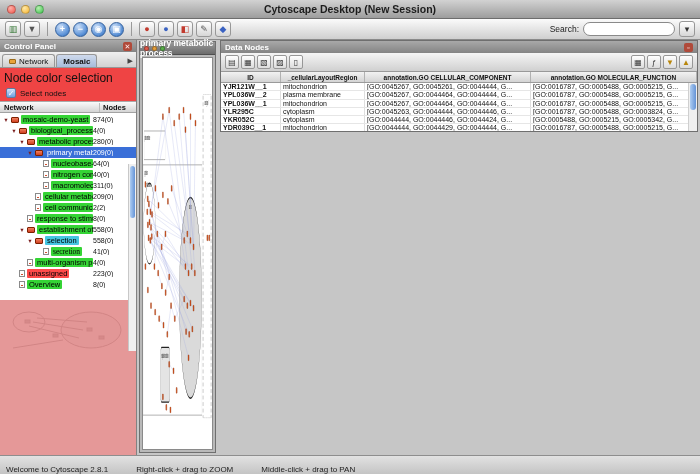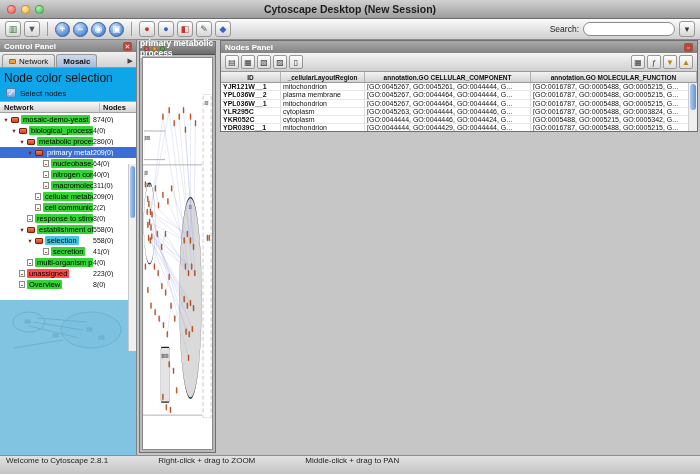--- a/index.html
+++ b/index.html
@@ -22,21 +22,21 @@
 .tb-icon.box{background:linear-gradient(#ffffff,#d6d6d6);border:1px solid #979797}
 .tb-icon.round{width:15px;height:15px;border-radius:50%;color:#fff;font-weight:bold;font-size:9px;
   background:radial-gradient(circle at 35% 30%,#cde0f8,#5d93d8 65%,#2f66ad);border:1px solid #35629e}
 .tb-sep{width:1px;height:14px;background:#9a9a9a;margin:0 4px}
 .tb-search{margin-left:auto;display:flex;align-items:center;gap:4px}
 .search-label{font-size:8.5px;color:#222}
 .search-input{width:92px;height:14px;border:1px solid #8a8a8a;border-radius:7px;
   font-size:8px;padding:0 7px;background:#fff;outline:none}
 .content{position:absolute;top:40px;left:0;right:0;bottom:19px;display:flex}
 
-.cpanel{width:137px;background:#0ea5e9;border-right:1px solid #828282;display:flex;flex-direction:column;position:relative}
+.cpanel{width:137px;background:#ef4444;border-right:1px solid #828282;display:flex;flex-direction:column;position:relative}
 .panel-title{height:12px;background:linear-gradient(#a9a9a9,#848484);color:#fff;font-size:8px;font-weight:bold;
   display:flex;align-items:center;justify-content:space-between;padding:0 4px;flex:none}
 .panel-close{font-size:7px;color:#ffecec;background:#b04a3a;border-radius:2px;width:9px;height:9px;
   display:flex;align-items:center;justify-content:center;line-height:1}
 .cp-tabs{height:16px;display:flex;align-items:flex-end;background:linear-gradient(#f0f0f0,#d2d2d2);
   border-bottom:1px solid #979797;padding-left:2px;gap:1px;flex:none}
 .cp-tab{font-size:8px;height:13px;padding:1px 6px;border:1px solid #979797;border-bottom:none;
   border-radius:3px 3px 0 0;background:linear-gradient(#efefef,#cdcdcd);display:flex;align-items:center;gap:3px}
 .cp-tab.sel{background:linear-gradient(#cfdaec,#a6bcda);font-weight:bold}
 .mini-folder{width:7px;height:5px;background:#e8a33a;border:1px solid #9a6a1a;border-radius:1px}
@@ -101,21 +101,21 @@
 .dt-scroll .thumb{position:absolute;top:1px;left:1px;width:6px;height:26px;border-radius:3px;
   background:linear-gradient(90deg,#aecdf2,#6493d6)}
 
 .btabs{height:14px;display:flex;align-items:center;justify-content:center;flex:none}
 .btab{font-size:7.5px;height:11px;padding:0 8px;border:1px solid #868686;border-left:none;
   background:linear-gradient(#f0f0f0,#cdcdcd);display:flex;align-items:center;white-space:nowrap}
 .btab:first-child{border-left:1px solid #868686;border-radius:4px 0 0 4px}
 .btab:last-child{border-radius:0 4px 4px 0}
 .btab.sel{background:linear-gradient(#a9c7ec,#779fd8);font-weight:bold}
 .statusbar{position:absolute;left:0;right:0;bottom:0;height:19px;background:linear-gradient(#e2e2e2,#c4c4c4);
-  border-top:1px solid #8e8e8e;display:flex;align-items:flex-start;font-size:8px;color:#222;padding-left:6px;gap:50px}
+  border-top:1px solid #8e8e8e;display:flex;align-items:flex-end;font-size:8px;color:#222;padding-left:6px;gap:28px}
 </style>
 </head>
 <body>
 
 <div class="titlebar">
   <div class="lights">
     <span class="light red"></span>
     <span class="light yellow"></span>
     <span class="light green"></span>
   </div>
@@ -253,21 +253,21 @@
           <span class="ind" style="width: 24px;"></span>
           <span class="exp">▼</span>
           <span class="ticon tfolder"></span>
           <span class="chip" style="background: rgb(70, 198, 226);">selection</span>
           <span class="cnt">558(0)</span>
         </div>
         <div class="tree-row">
           <span class="ind" style="width: 32px;"></span>
           <span class="exp"></span>
           <span class="ticon tleaf"></span>
-          <span class="chip" style="background: rgb(53, 212, 53);">secretion</span>
+          <span class="chip" style="background: rgb(53, 212, 53); font-family: Liberation Serif, serif;">secretion</span>
           <span class="cnt">41(0)</span>
         </div>
         <div class="tree-row">
           <span class="ind" style="width: 16px;"></span>
           <span class="exp"></span>
           <span class="ticon tleaf"></span>
           <span class="chip" style="background: rgb(53, 212, 53);">multi-organism pro</span>
           <span class="cnt">4(0)</span>
         </div>
         <div class="tree-row">
@@ -435,21 +435,21 @@
             <rect x="390.5" y="205.8" width="7" height="4.4" rx="1.2" fill="#e8500f" stroke="#7d2600" stroke-width="0.5"></rect>
             <rect x="360.5" y="227.8" width="7" height="4.4" rx="1.2" fill="#e8500f" stroke="#7d2600" stroke-width="0.5"></rect>
             <rect x="510.5" y="135.8" width="7" height="4.4" rx="1.2" fill="#e8500f" stroke="#7d2600" stroke-width="0.5"></rect>
             <rect x="525.5" y="135.8" width="7" height="4.4" rx="1.2" fill="#e8500f" stroke="#7d2600" stroke-width="0.5"></rect>
           </svg>
       </div>
     </div>
 
     <div class="dpanel">
       <div class="panel-title">
-        <span>Nodes Panel</span>
+        <span>Data Nodes</span>
         <span class="panel-close">▫</span>
       </div>
       <div class="dp-toolbar">
         <div class="dp-group" id="dp-left">
             <span class="dp-icon">▤</span>
             <span class="dp-icon">▦</span>
             <span class="dp-icon">▧</span>
             <span class="dp-icon">▨</span>
             <span class="dp-icon">▯</span>
           </div>

